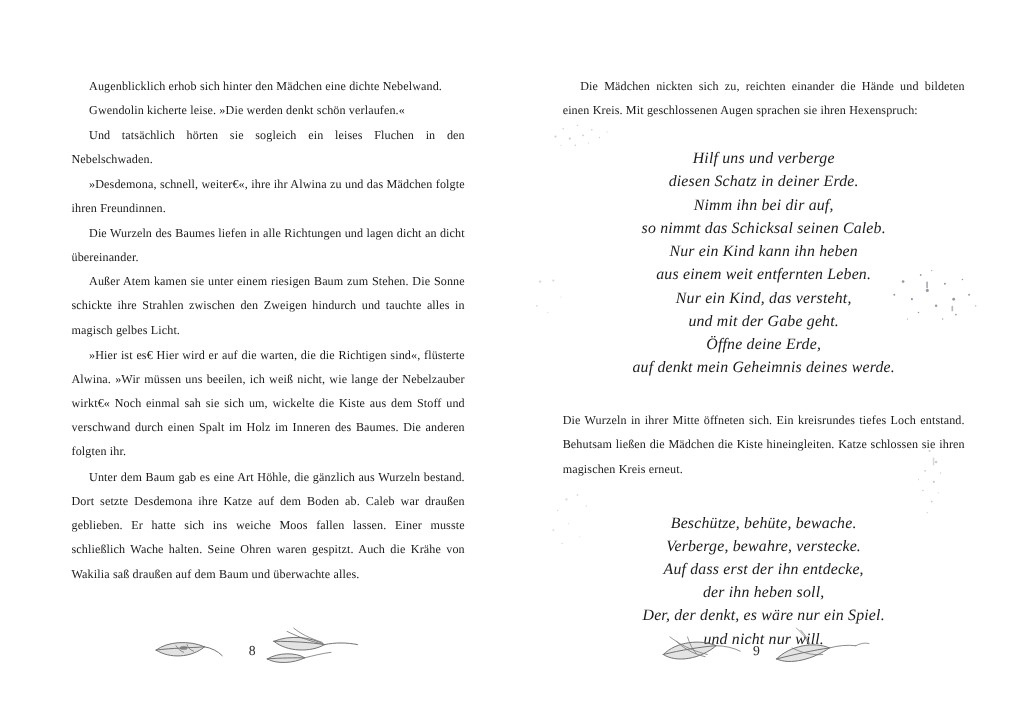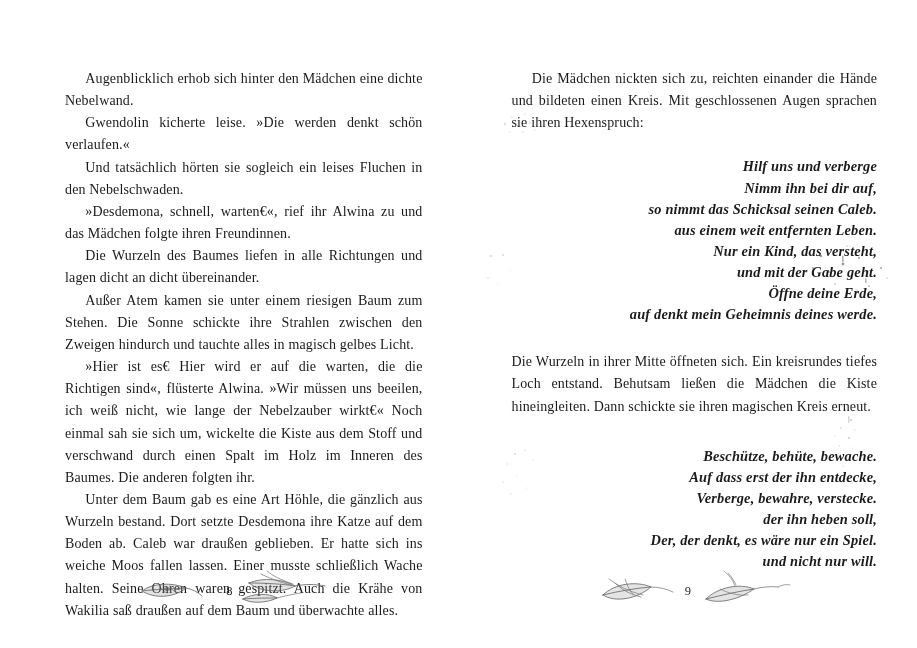--- a/index.html
+++ b/index.html
@@ -36,39 +36,38 @@
 
   .textblock {
     position: relative;
     z-index: 2;
   }
 
   p.para {
     margin: 0;
     text-align: justify;
     text-indent: 1.45em;
-    font-size: 14px;
+    font-size: 11px;
     line-height: 22.15px;
     letter-spacing: 0.01em;
     -webkit-hyphens: none;
     hyphens: none;
     word-spacing: 0.005em;
   }
   p.para.noindent { text-indent: 0; }
 
   
   .verse {
     margin: 0;
-    text-align: right;
+    text-align: center;
     font-style: italic;
     font-size: 14.4px;
     line-height: 21.1px;
     letter-spacing: 0.012em;
     color: #1b1b1b;
-    font-weight: bold;
   }
   .verse .vline { display: block; white-space: nowrap; }
 
   .gap-verse-top    { height: 22px; }
   .gap-verse-bottom { height: 26px; }
   .gap-verse-top2   { height: 28px; }
 
   
   .folio-area {
     position: absolute;
@@ -122,21 +121,21 @@
 </head>
 <body>
 
 <div class="spread">
 
   <div class="page page-left">
     <div class="textblock">
       <p class="para">Augenblicklich erhob sich hinter den Mädchen eine dichte Nebelwand.</p>
       <p class="para">Gwendolin kicherte leise. »Die werden denkt schön verlaufen.«</p>
       <p class="para">Und tatsächlich hörten sie sogleich ein leises Fluchen in den Nebelschwaden.</p>
-      <p class="para">»Desdemona, schnell, warten€«, rief ihr Alwina zu und das Mädchen folgte ihren Freundinnen.</p>
+      <p class="para">»Desdemona, schnell, weiter€«, ihre ihr Alwina zu und das Mädchen folgte ihren Freundinnen.</p>
       <p class="para">Die Wurzeln des Baumes liefen in alle Richtungen und lagen dicht an dicht übereinander.</p>
       <p class="para">Außer Atem kamen sie unter einem riesigen Baum zum Stehen. Die Sonne schickte ihre Strahlen zwischen den Zweigen hindurch und tauchte alles in magisch gelbes Licht.</p>
       <p class="para">»Hier ist es€ Hier wird er auf die warten, die die Richtigen sind«, flüsterte Alwina. »Wir müssen uns beeilen, ich weiß nicht, wie lange der Nebelzauber wirkt€« Noch einmal sah sie sich um, wickelte die Kiste aus dem Stoff und verschwand durch einen Spalt im Holz im Inneren des Baumes. Die anderen folgten ihr.</p>
       <p class="para">Unter dem Baum gab es eine Art Höhle, die gänzlich aus Wurzeln bestand. Dort setzte Desdemona ihre Katze auf dem Boden ab. Caleb war draußen geblieben. Er hatte sich ins weiche Moos fallen lassen. Einer musste schließlich Wache halten. Seine Ohren waren gespitzt. Auch die Krähe von Wakilia saß draußen auf dem Baum und überwachte alles.</p>
     </div>
 
     <div class="folio-area">
       <div class="folio-inner">
 
         <svg class="orn orn-left" viewBox="0 0 95 52">
@@ -248,39 +247,41 @@
       </g>
     </svg>
 
     <div class="textblock">
       <p class="para">Die Mädchen nickten sich zu, reichten einander die Hände und bildeten einen Kreis. Mit geschlossenen Augen sprachen sie ihren Hexenspruch:</p>
 
       <div class="gap-verse-top"></div>
 
       <div class="verse">
         <span class="vline">Hilf uns und verberge</span>
+        <span class="vline">diesen Schatz in deiner Erde.</span>
         <span class="vline">Nimm ihn bei dir auf,</span>
         <span class="vline">so nimmt das Schicksal seinen Caleb.</span>
+        <span class="vline">Nur ein Kind kann ihn heben</span>
         <span class="vline">aus einem weit entfernten Leben.</span>
         <span class="vline">Nur ein Kind, das versteht,</span>
         <span class="vline">und mit der Gabe geht.</span>
         <span class="vline">Öffne deine Erde,</span>
         <span class="vline">auf denkt mein Geheimnis deines werde.</span>
       </div>
 
       <div class="gap-verse-bottom"></div>
 
-      <p class="para noindent">Die Wurzeln in ihrer Mitte öffneten sich. Ein kreisrundes tiefes Loch entstand. Behutsam ließen die Mädchen die Kiste hineingleiten. Dann schickte sie ihren magischen Kreis erneut.</p>
+      <p class="para noindent">Die Wurzeln in ihrer Mitte öffneten sich. Ein kreisrundes tiefes Loch entstand. Behutsam ließen die Mädchen die Kiste hineingleiten. Katze schlossen sie ihren magischen Kreis erneut.</p>
 
       <div class="gap-verse-top2"></div>
 
       <div class="verse">
         <span class="vline">Beschütze, behüte, bewache.</span>
+        <span class="vline">Verberge, bewahre, verstecke.</span>
         <span class="vline">Auf dass erst der ihn entdecke,</span>
-        <span class="vline">Verberge, bewahre, verstecke.</span>
         <span class="vline">der ihn heben soll,</span>
         <span class="vline">Der, der denkt, es wäre nur ein Spiel.</span>
         <span class="vline">und nicht nur will.</span>
       </div>
     </div>
 
     <div class="folio-area">
       <div class="folio-inner">
         <svg class="orn orn-left" viewBox="0 0 95 52">
           <g fill="none" stroke="#5d5d5d" stroke-width="0.9" stroke-linecap="round">

